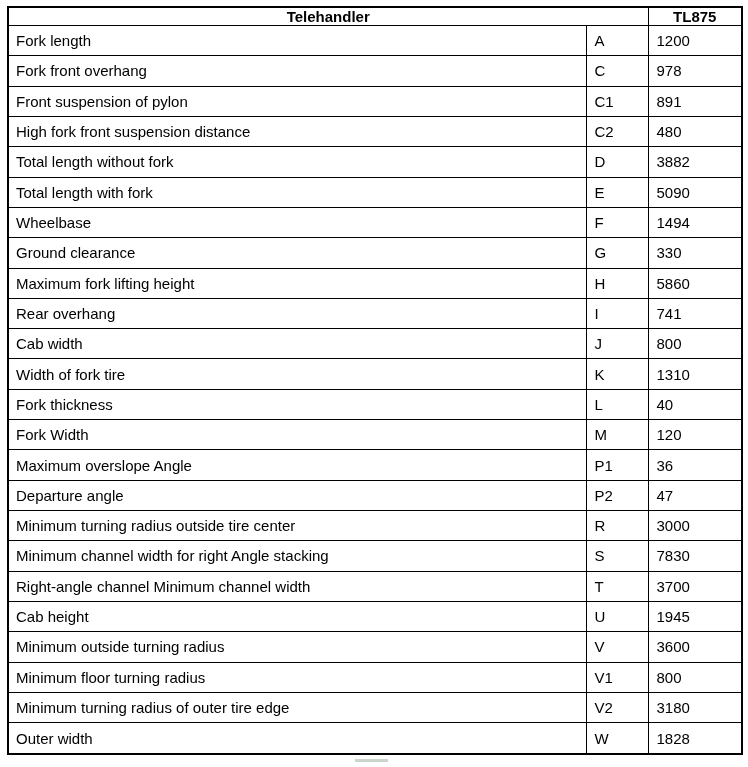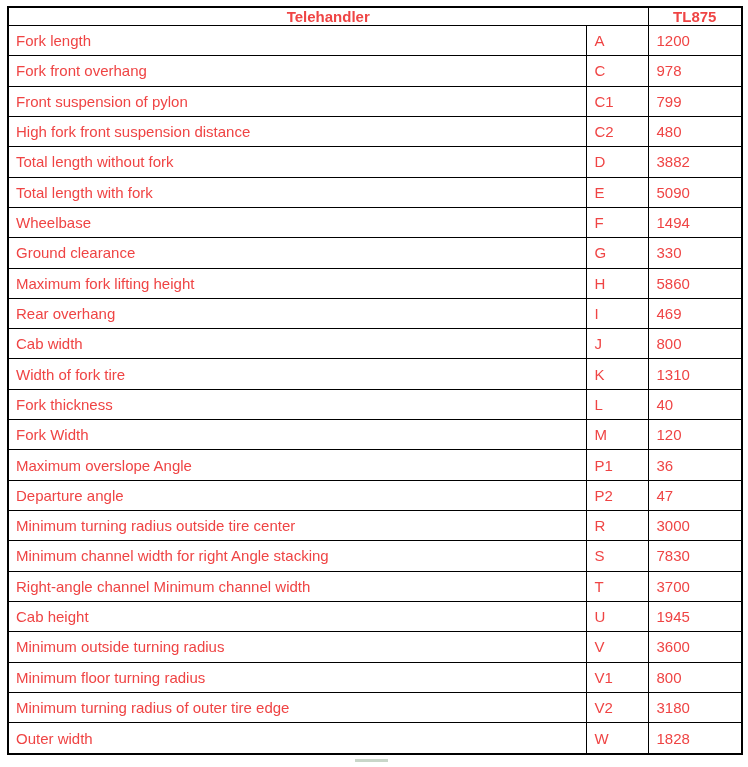--- a/index.html
+++ b/index.html
@@ -63,21 +63,21 @@
     left: 355px;
     top: 759px;
     width: 33px;
     height: 3px;
     background: #c9d6c9;
   }
 </style>
 </head>
 <body>
 
-<div class="page" style="background: rgb(255, 255, 255); color: #ef4444;">
+<div class="page" style="background: rgb(255, 255, 255); color: #000000;">
   <table class="spec-table">
     <colgroup>
       <col style="width:578px">
       <col style="width:62px">
       <col style="width:94px">
     </colgroup>
     <thead>
       <tr>
         <th colspan="2">Telehandler</th>
         <th>TL875</th>
@@ -90,21 +90,21 @@
           <td class="td-value">1200</td>
         </tr>
         <tr>
           <td class="td-label">Fork front overhang</td>
           <td class="td-code">C</td>
           <td class="td-value">978</td>
         </tr>
         <tr>
           <td class="td-label">Front suspension of pylon</td>
           <td class="td-code">C1</td>
-          <td class="td-value">799</td>
+          <td class="td-value">891</td>
         </tr>
         <tr>
           <td class="td-label">High fork front suspension distance</td>
           <td class="td-code">C2</td>
           <td class="td-value">480</td>
         </tr>
         <tr>
           <td class="td-label">Total length without fork</td>
           <td class="td-code">D</td>
           <td class="td-value">3882</td>
@@ -125,21 +125,21 @@
           <td class="td-value">330</td>
         </tr>
         <tr>
           <td class="td-label">Maximum fork lifting height</td>
           <td class="td-code">H</td>
           <td class="td-value">5860</td>
         </tr>
         <tr>
           <td class="td-label">Rear overhang</td>
           <td class="td-code">I</td>
-          <td class="td-value">469</td>
+          <td class="td-value">741</td>
         </tr>
         <tr>
           <td class="td-label">Cab width</td>
           <td class="td-code">J</td>
           <td class="td-value">800</td>
         </tr>
         <tr>
           <td class="td-label">Width of fork tire</td>
           <td class="td-code">K</td>
           <td class="td-value">1310</td>

